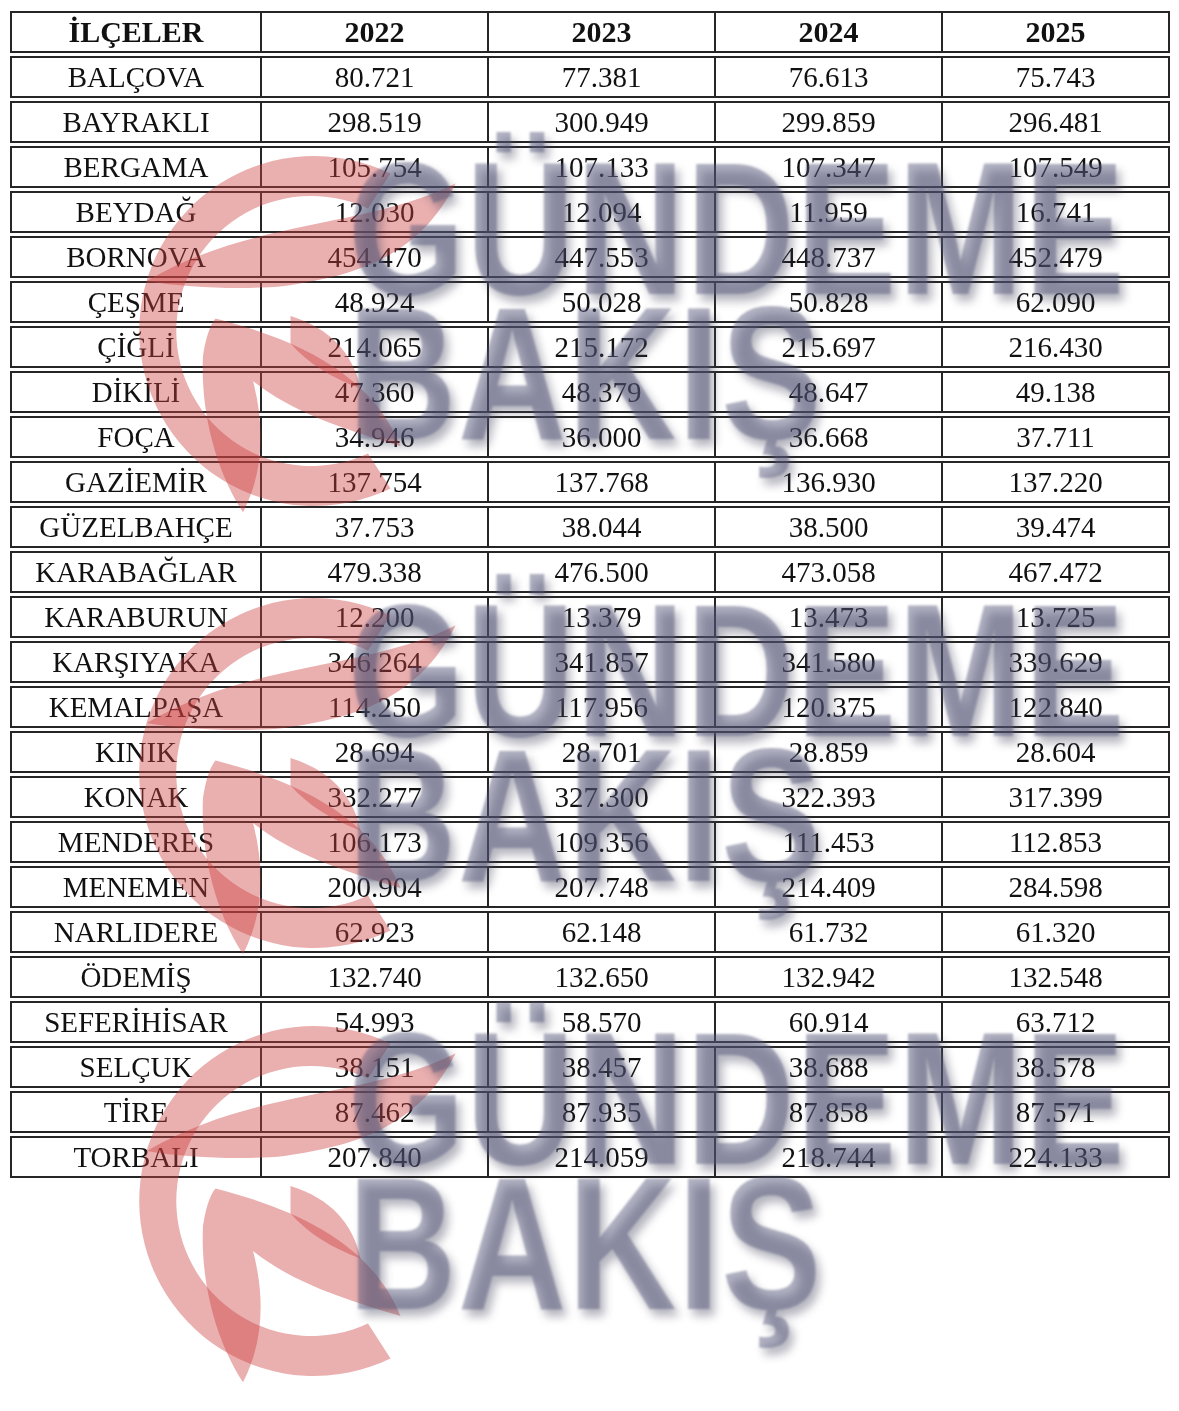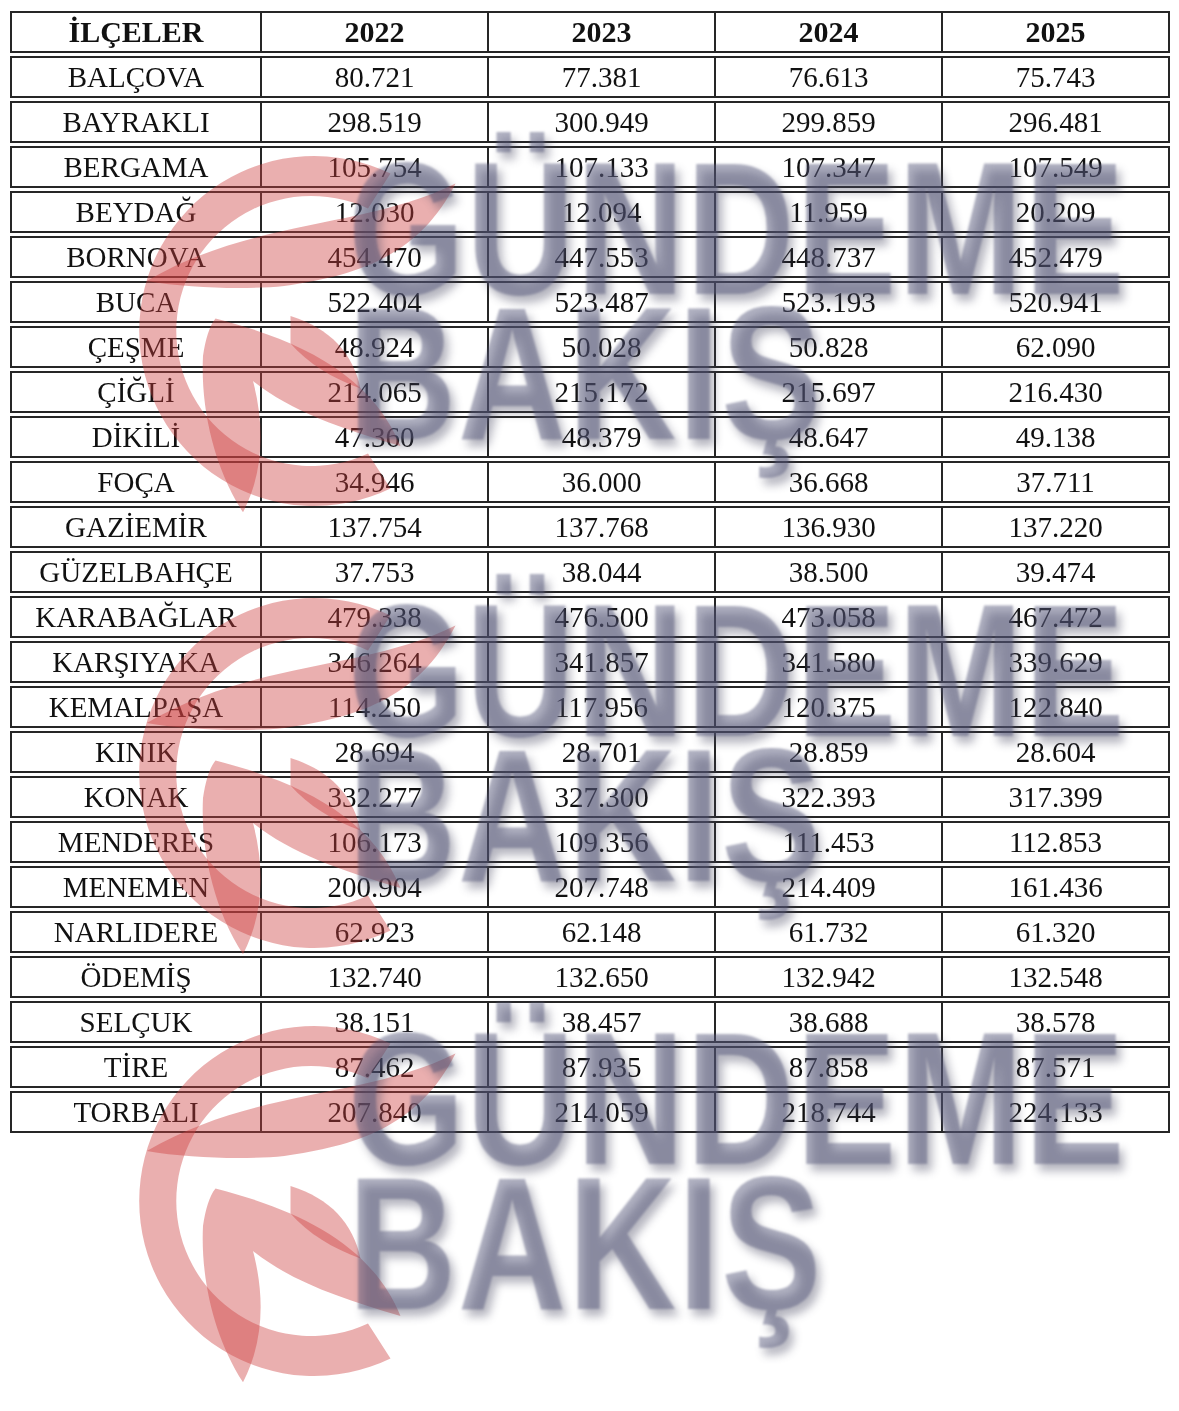--- a/index.html
+++ b/index.html
@@ -115,37 +115,30 @@
           <td>105.754</td>
           <td>107.133</td>
           <td>107.347</td>
           <td>107.549</td>
         </tr>
         <tr>
           <td>BEYDAĞ</td>
           <td>12.030</td>
           <td>12.094</td>
           <td>11.959</td>
-          <td>20.209</td>
+          <td>16.741</td>
         </tr>
         <tr>
           <td>BORNOVA</td>
           <td>454.470</td>
           <td>447.553</td>
           <td>448.737</td>
           <td>452.479</td>
         </tr>
         <tr>
-          <td>BUCA</td>
-          <td>522.404</td>
-          <td>523.487</td>
-          <td>523.193</td>
-          <td>520.941</td>
-        </tr>
-        <tr>
           <td>ÇEŞME</td>
           <td>48.924</td>
           <td>50.028</td>
           <td>50.828</td>
           <td>62.090</td>
         </tr>
         <tr>
           <td>ÇİĞLİ</td>
           <td>214.065</td>
           <td>215.172</td>
@@ -181,20 +174,27 @@
           <td>39.474</td>
         </tr>
         <tr>
           <td>KARABAĞLAR</td>
           <td>479.338</td>
           <td>476.500</td>
           <td>473.058</td>
           <td>467.472</td>
         </tr>
         <tr>
+          <td>KARABURUN</td>
+          <td>12.200</td>
+          <td>13.379</td>
+          <td>13.473</td>
+          <td>13.725</td>
+        </tr>
+        <tr>
           <td>KARŞIYAKA</td>
           <td>346.264</td>
           <td>341.857</td>
           <td>341.580</td>
           <td>339.629</td>
         </tr>
         <tr>
           <td>KEMALPAŞA</td>
           <td>114.250</td>
           <td>117.956</td>
@@ -220,35 +220,42 @@
           <td>106.173</td>
           <td>109.356</td>
           <td>111.453</td>
           <td>112.853</td>
         </tr>
         <tr>
           <td>MENEMEN</td>
           <td>200.904</td>
           <td>207.748</td>
           <td>214.409</td>
-          <td>161.436</td>
+          <td>284.598</td>
         </tr>
         <tr>
           <td>NARLIDERE</td>
           <td>62.923</td>
           <td>62.148</td>
           <td>61.732</td>
           <td>61.320</td>
         </tr>
         <tr>
           <td>ÖDEMİŞ</td>
           <td>132.740</td>
           <td>132.650</td>
           <td>132.942</td>
           <td>132.548</td>
+        </tr>
+        <tr>
+          <td>SEFERİHİSAR</td>
+          <td>54.993</td>
+          <td>58.570</td>
+          <td>60.914</td>
+          <td>63.712</td>
         </tr>
         <tr>
           <td>SELÇUK</td>
           <td>38.151</td>
           <td>38.457</td>
           <td>38.688</td>
           <td>38.578</td>
         </tr>
         <tr>
           <td>TİRE</td>

